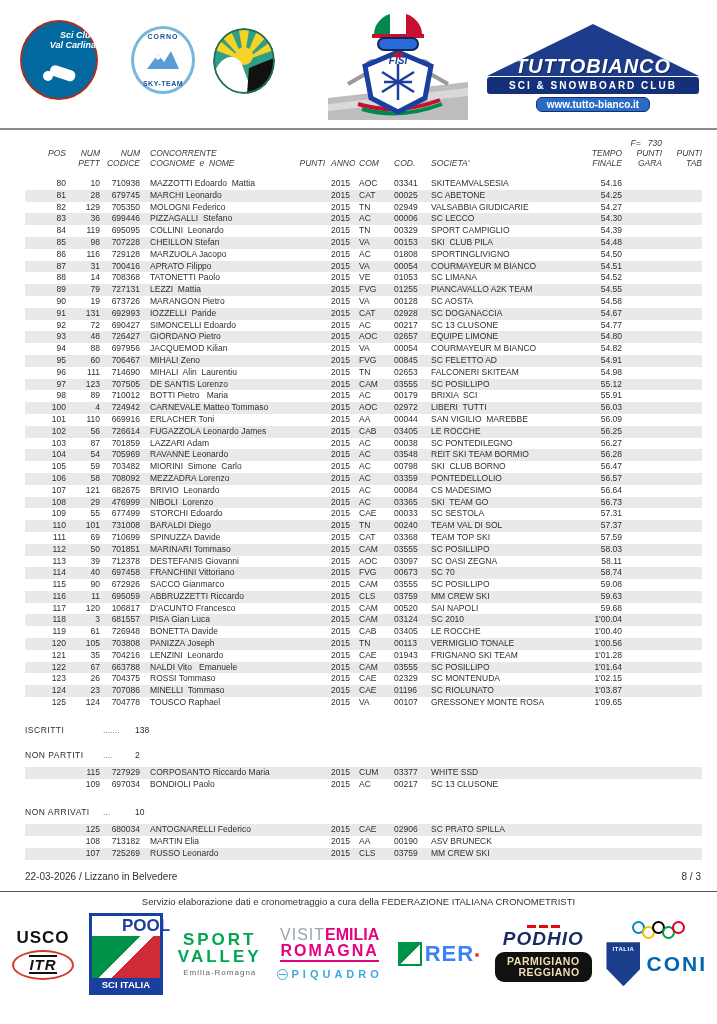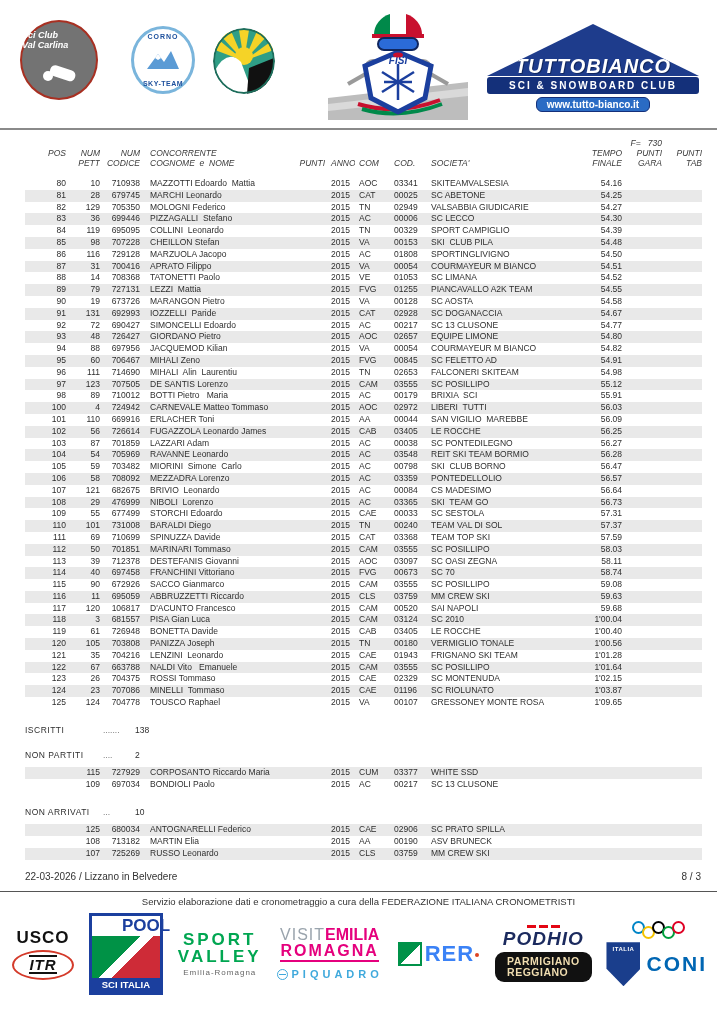--- a/index.html
+++ b/index.html
@@ -2,22 +2,22 @@
 <html><head>
 <meta charset="utf-8">
 <style>
   * { margin:0; padding:0; box-sizing:border-box; }
   body { background:#fff; font-family:"Liberation Sans", sans-serif; color:#2e2e2e; }
   .page { width:717px; height:1024px; position:relative; background:#fff; overflow:hidden; }
 
   
   .logo-band { position:relative; height:128px; }
   .circle-logo { position:absolute; border-radius:50%; }
-  .vc-logo { left:20px; top:20px; width:78px; height:80px; background:#737373; border:2px solid #a83022;
-             display:flex; flex-direction:column; align-items:flex-start; padding-top:8px; }
+  .vc-logo { left:20px; top:20px; width:78px; height:80px; background:#0369a1; border:2px solid #a83022;
+             display:flex; flex-direction:column; align-items:flex-end; padding-top:8px; }
   .vc-text { color:#fff; font-weight:bold; font-size:9px; line-height:10px; font-style:italic; text-align:center; }
   .vc-skier { position:absolute; left:18px; top:38px; width:42px; height:30px; }
   .corno-logo { left:131px; top:26px; width:64px; height:68px; background:#fff; border:3px solid #7ab5dc;
                 display:flex; flex-direction:column; align-items:center; justify-content:space-between; padding:4px 0; }
   .corno-top { color:#1c4f9c; font-size:7px; font-weight:bold; letter-spacing:1px; }
   .corno-bot { color:#1c4f9c; font-size:7px; font-weight:bold; letter-spacing:.5px; }
   .sun-logo { left:213px; top:28px; width:62px; height:66px; }
   .mascot { position:absolute; left:328px; top:12px; width:140px; height:108px; }
   .tb-logo { position:absolute; left:487px; top:24px; width:212px; height:82px; text-align:center; }
   .tb-tri { width:212px; height:52px; background:#1e3c8c; clip-path:polygon(50% 0, 100% 100%, 0 100%);
@@ -76,21 +76,21 @@
          letter-spacing:4px; font-weight:bold; }
   .piq-icon { width:11px; height:11px; border:1.5px solid #3fa9dc; border-radius:50%; position:relative; }
   .piq-icon::after { content:""; position:absolute; left:1px; right:1px; top:4px; border-top:1.5px solid #3fa9dc; }
   .rer-wrap { display:flex; align-items:center; gap:3px; }
   .rer-flag { width:24px; height:24px; background:linear-gradient(135deg,#009249 52%,#ffffff 52%); border:2px solid #009249; }
   .rer-t { color:#3b82f6; font-weight:bold; font-size:22px; letter-spacing:1px; }
   .rer-dot { display:inline-block; width:4px; height:4px; background:#d42; border-radius:50%; vertical-align:middle; margin:0 1px; }
   .podhio-crown { display:flex; gap:3px; margin-bottom:1px; }
   .podhio-crown span { width:9px; height:3px; background:#e30613; }
   .podhio-t { color:#1b2a5e; font-weight:bold; font-style:italic; font-size:19px; letter-spacing:1px; line-height:19px; }
-  .parm { margin-top:4px; background:#111; border-radius:9px; padding:4px 12px; text-align:left; }
+  .parm { margin-top:4px; background:#111; border-radius:9px; padding:4px 12px; text-align:right; }
   .parm div { color:#f0ddb0; font-weight:bold; font-size:10.5px; line-height:11px; letter-spacing:.5px; }
   .rings { display:flex; margin-bottom:3px; }
   .ring { width:13px; height:13px; border-radius:50%; border:2px solid; margin-right:-3px; }
   .coni-row { display:flex; align-items:center; gap:6px; }
   .shield { width:34px; height:44px; background:#1a3e8c; clip-path:polygon(0 0,100% 0,100% 60%,50% 100%,0 60%);
             padding:2px; position:relative; }
   .shield-in { width:100%; height:100%; clip-path:polygon(0 0,100% 0,100% 60%,50% 100%,0 60%);
                background:linear-gradient(90deg,#009246 33%,#fff 33%,#fff 66%,#ce2b37 66%); }
   .shield-band { position:absolute; top:3px; left:2px; right:2px; background:#1a3e8c; color:#fff;
                  font-size:6px; font-weight:bold; text-align:center; line-height:9px; letter-spacing:.5px; }
@@ -801,21 +801,21 @@
   </tr>
 
   <tr>
     <td class="c-pos">120</td>
     <td class="c-pett">105</td>
     <td class="c-codice">703808</td>
     <td class="c-name">PANIZZA Joseph</td>
     <td class="c-punti"></td>
     <td class="c-anno">2015</td>
     <td class="c-com">TN</td>
-    <td class="c-cod">00180</td>
+    <td class="c-cod">00113</td>
     <td class="c-soc">VERMIGLIO TONALE</td>
     <td class="c-tempo">1'00.56</td>
     <td class="c-gara"></td>
     <td class="c-tab"></td>
   </tr>
 
   <tr>
     <td class="c-pos">121</td>
     <td class="c-pett">35</td>
     <td class="c-codice">704216</td>

